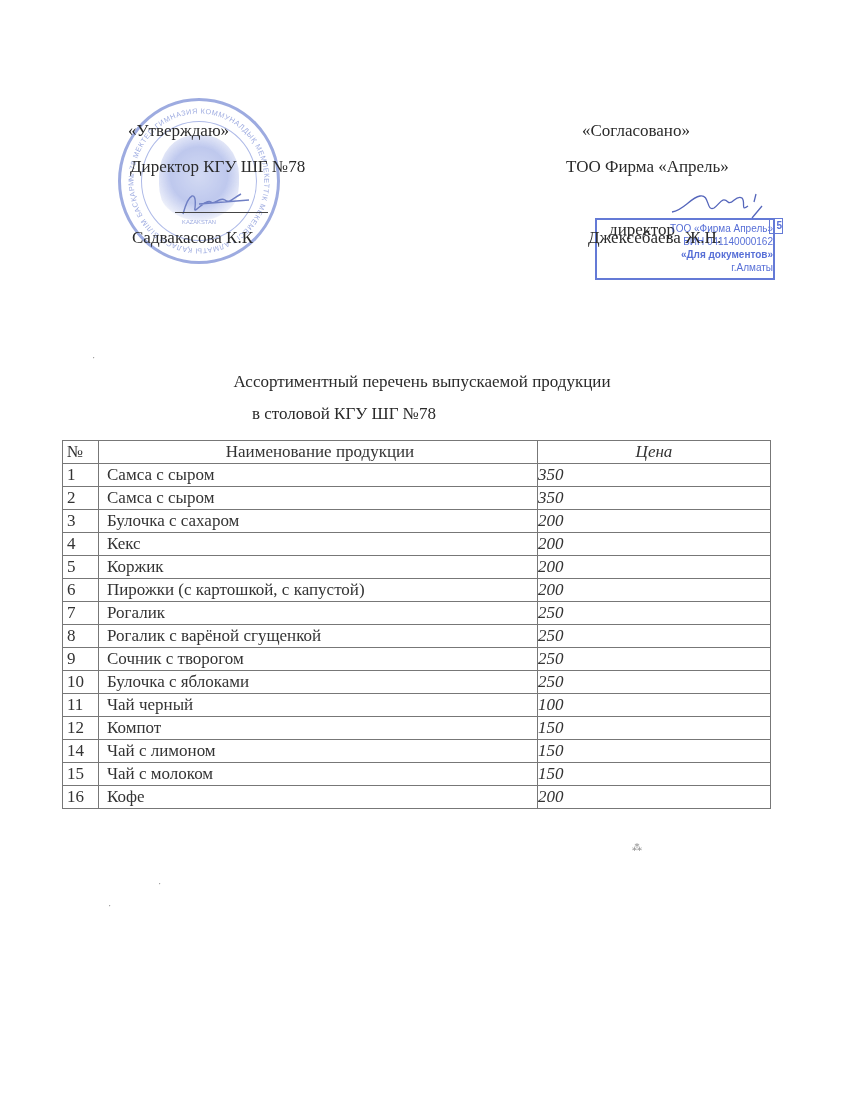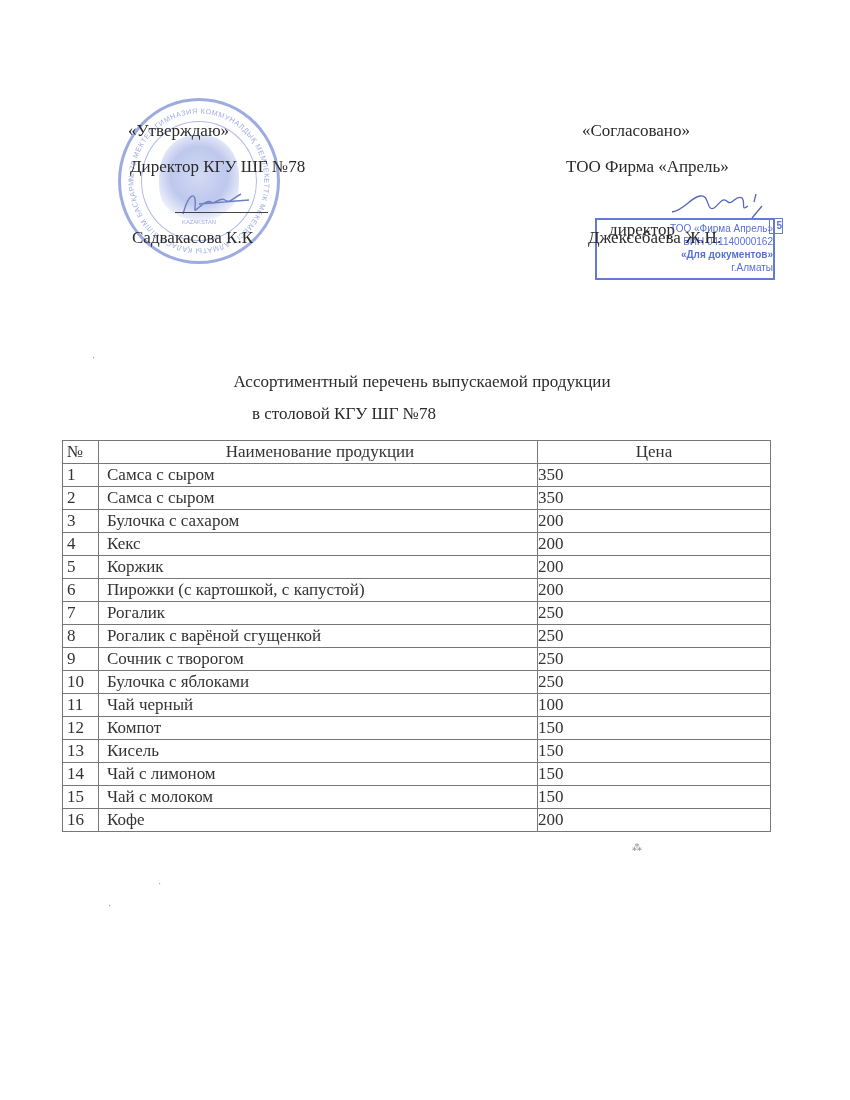--- a/index.html
+++ b/index.html
@@ -42,21 +42,21 @@
   table.products {
     position: absolute; left: 62px; top: 440px; width: 709px; border-collapse: collapse;
     font-size: 17px; color: #333;
   }
   table.products td, table.products th {
     border: 1px solid #777; height: 22px; padding: 0 0 0 4px; font-weight: normal; line-height: 22px;
   }
   table.products th.num-col, table.products td.num-col { width: 31px; text-align: left; padding-left: 4px; }
   table.products th.name-col { text-align: center; }
   table.products td.name-col { text-align: left; padding-left: 8px; }
-  table.products th.price-col, table.products td.price-col { width: 232px; padding-left: 0; }
+  table.products th.price-col, table.products td.price-col { width: 232px; padding-left: 0; font-style: italic; }
   .speck { position: absolute; color: #888; font-size: 10px; }
 </style>
 </head>
 <body>
 
 <div class="seal">
   <div class="seal-inner"></div>
   <div class="seal-emblem"></div>
   <div class="seal-ring-text">
     <svg viewBox="0 0 162 166">
@@ -160,25 +160,20 @@
         <td class="num-col">11</td>
         <td class="name-col">Чай черный</td>
         <td class="price-col">100</td>
       </tr>
       <tr>
         <td class="num-col">12</td>
         <td class="name-col">Компот</td>
         <td class="price-col">150</td>
       </tr>
       <tr>
-        <td class="num-col">13</td>
-        <td class="name-col">Кисель</td>
-        <td class="price-col">150</td>
-      </tr>
-      <tr>
         <td class="num-col">14</td>
         <td class="name-col">Чай с лимоном</td>
         <td class="price-col">150</td>
       </tr>
       <tr>
         <td class="num-col">15</td>
         <td class="name-col">Чай с молоком</td>
         <td class="price-col">150</td>
       </tr>
       <tr>

